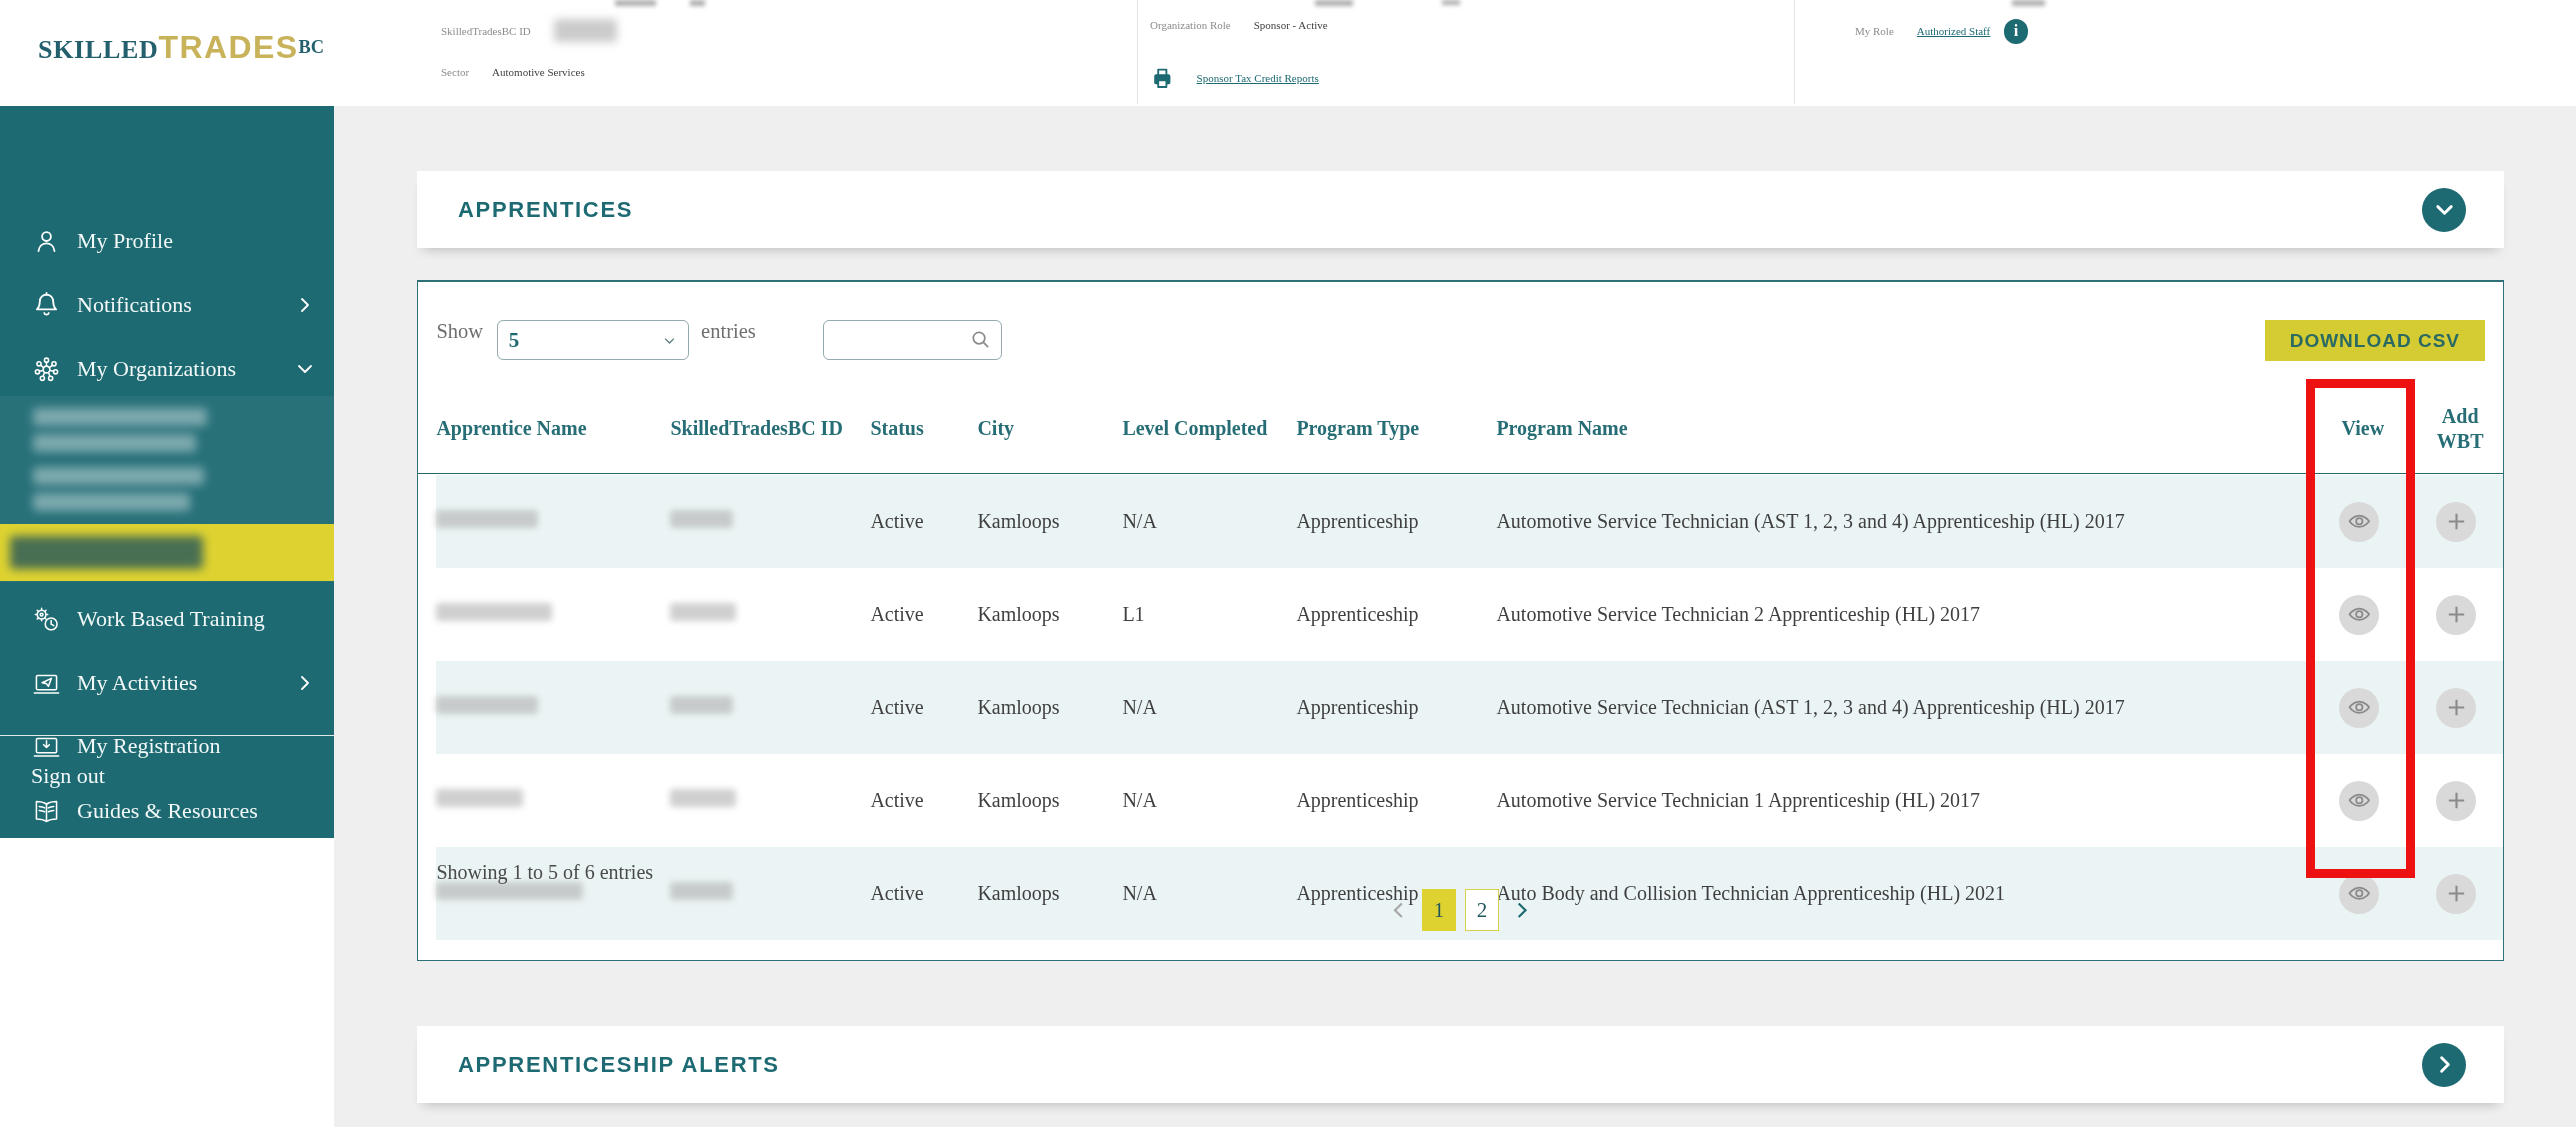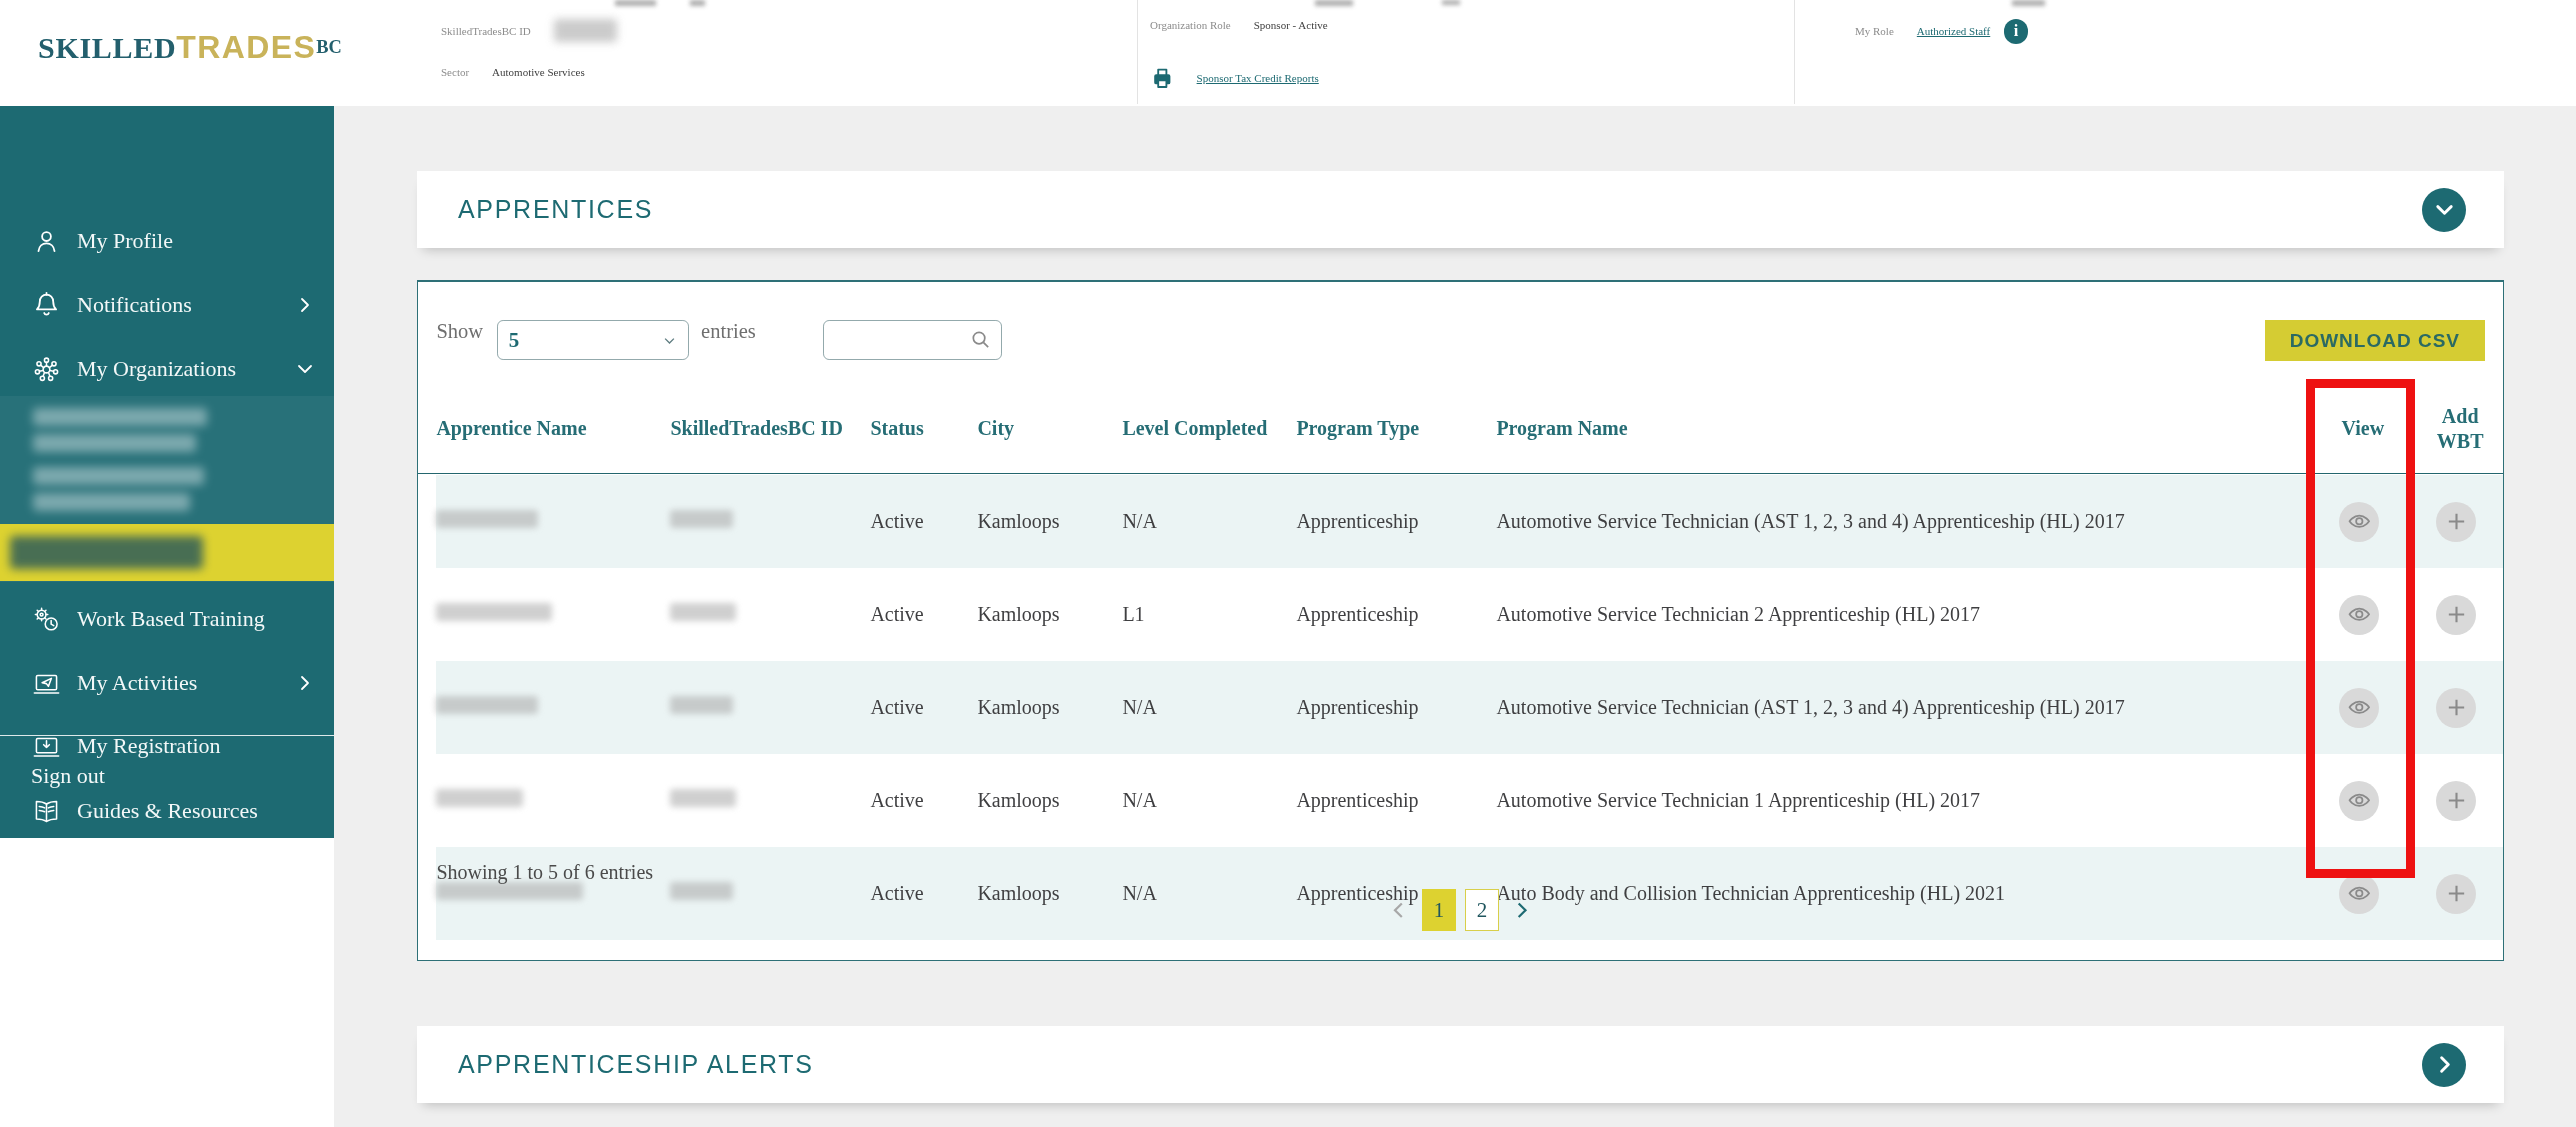--- a/index.html
+++ b/index.html
@@ -18,41 +18,41 @@
   .vdiv{position:absolute;top:0;width:1.4px;height:104px;background:#e3e3e3}
   .hrow{position:absolute;display:flex;align-items:center;gap:23px;white-space:nowrap}
   .hlabel{color:var(--label)}
   .hvalue{color:#414141}
   .tlink{color:var(--teal);text-decoration:underline;cursor:pointer}
   .blurbox{filter:blur(4.1px);border-radius:2.7px}
   .frag{position:absolute;background:#9a9a9a;filter:blur(2px);opacity:.8}
 
   
   #logo{position:absolute;left:38px;top:29px;white-space:nowrap;cursor:pointer}
-  #logo .l1{font-family:"Liberation Serif",serif;font-weight:700;font-size:30px;color:#235f6d;letter-spacing:0.7px}
+  #logo .l1{font-family:"Liberation Serif",serif;font-weight:700;font-size:26px;color:#235f6d;letter-spacing:0.7px}
   #logo .l2{font-family:"Liberation Sans",sans-serif;font-weight:700;font-size:32px;color:#c9b35a;letter-spacing:1.4px}
   #logo .l3{font-family:"Liberation Serif",serif;font-weight:700;font-size:18.4px;color:#235f6d;vertical-align:super}
 
   
   #sidebar{position:absolute;left:0;top:106px;width:334px;height:732px;background:var(--teal);color:#fff}
   .nav-item{position:absolute;left:0;width:334px;height:40px;display:flex;align-items:center;cursor:pointer}
   .nav-item .nicon{width:31px;height:31px;margin-left:31px;flex:0 0 31px}
   .nav-item .nlabel{margin-left:15px;font-size:22px;color:#f3f8f8}
   .nav-chev{position:absolute;right:20.5px;width:18px;height:18px}
   .org-sub{position:absolute;left:0;top:290px;width:334px;height:186px;background:rgba(255,255,255,.05)}
   .borg{position:absolute;left:33px}
   .bbar{background:#cfe0e2;opacity:.5;filter:blur(4.8px);border-radius:4.1px;margin-bottom:8.2px}
   .org-selected{position:absolute;left:0;top:128px;width:334px;height:57px;background:var(--yellow);cursor:pointer}
   .dbar{position:absolute;left:9.6px;top:11.6px;width:193px;height:33px;background:#24565c;opacity:.8;filter:blur(4.8px);border-radius:4.1px}
   .side-div{position:absolute;left:0;top:629px;width:334px;height:1.4px;background:rgba(255,255,255,.85)}
 
   
   #content{position:absolute;left:334px;top:106px;width:2242px;height:1022px;background:var(--pagebg)}
   .card{position:absolute;background:#fff;box-shadow:0 8.2px 11px -6.1px rgba(0,0,0,.22)}
-  .bar-title{font-family:"Liberation Sans",sans-serif;font-weight:400;font-size:25px;letter-spacing:1.7px;color:var(--teal)}
+  .bar-title{font-family:"Liberation Sans",sans-serif;font-weight:700;font-size:22px;letter-spacing:1.7px;color:var(--teal)}
   .circ-btn{position:absolute;right:38px;top:50%;transform:translateY(-50%);width:44px;height:44px;border-radius:50%;background:var(--teal);display:flex;align-items:center;justify-content:center;cursor:pointer}
 
   
   #app-bar{left:83px;top:65px;width:2087px;height:77px;display:flex;align-items:center;padding-left:41px}
 
   
   #table-card{left:83px;top:174px;width:2087px;height:681px;border:0.7px solid #2e7077;border-top:2px solid #2e7077;box-shadow:none}
   .controls{position:absolute;left:18.4px;right:18.4px;top:38px;height:41px;display:flex;font-size:20.5px;color:#6f6f6f}
   .sel{width:192px;height:40px;border:1.4px solid #93a9ac;border-radius:6.1px;margin:0 12.3px 0 13.7px;display:flex;align-items:center;padding:0 11px;cursor:pointer}
   .sel .selval{color:var(--teal);font-weight:700;font-size:21px;flex:1}

